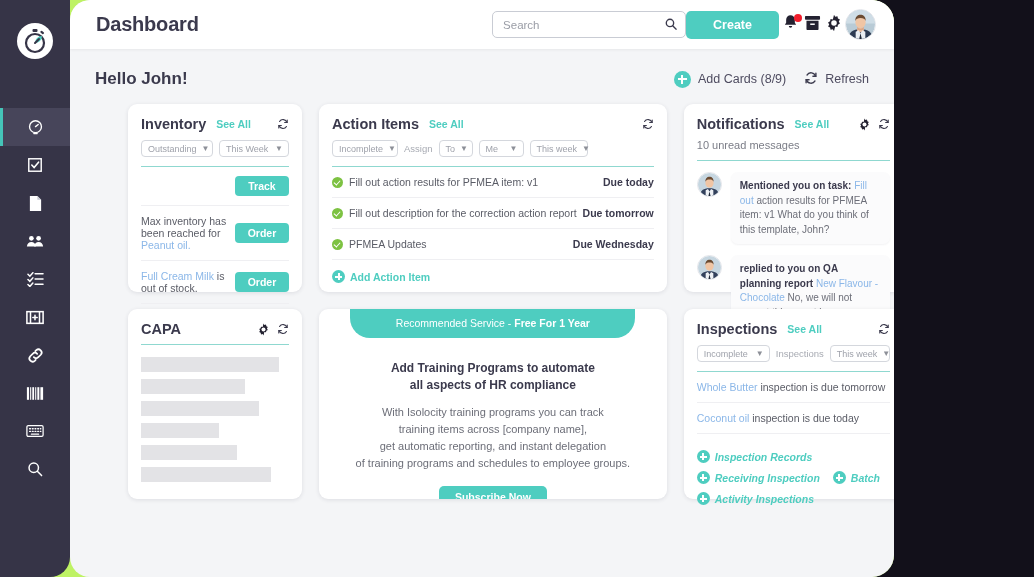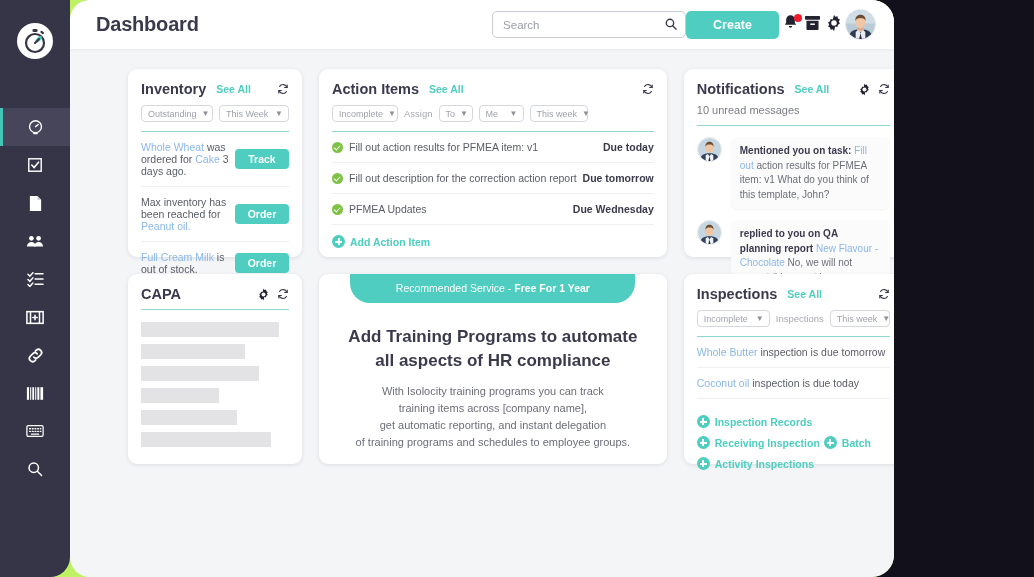--- a/index.html
+++ b/index.html
@@ -225,39 +225,39 @@
   
   .promo { padding: 0; overflow: hidden; text-align: center; }
   .promo-banner {
     width: 82%; margin: 0 auto;
     background: #4ecdc0; color: #fff;
     border-radius: 0 0 20px 20px;
     font-size: 10.5px; padding: 8px 4px 9px 4px;
   }
   .promo-banner b { font-weight: bold; }
   .promo-h {
-    font-size: 17px; font-weight: bold; color: #3b3a4d;
+    font-size: 12px; font-weight: bold; color: #3b3a4d;
     line-height: 1.4; margin-top: 22px;
   }
   .promo-p {
     font-size: 11px; color: #6c6e78; line-height: 1.55; margin-top: 10px;
   }
   .btn-sub {
     margin-top: 14px; background: #4ecdc0; color: #fff;
     border: none; border-radius: 5px; height: 23px; padding: 0 16px;
     font-family: "Liberation Sans", sans-serif;
     font-size: 10.5px; font-weight: bold; cursor: pointer;
   }
 
   .insp-row {
     padding: 9px 0; border-bottom: 1px solid #efeff2;
     font-size: 10.5px; color: #5a5c66;
   }
   .insp-links {
-    display: flex; flex-wrap: wrap; gap: 8px 4px; padding-top: 16px;
+    display: flex; flex-wrap: wrap; gap: 8px 13px; padding-top: 16px; font-style: italic;
   }
 </style>
 </head>
 <body>
 
 <div class="app">
 
   <div class="sidebar">
     <div class="logo-wrap">
       <div class="logo">
@@ -443,20 +443,40 @@
               <path d="M15 24 l-1.4 6 h2.8 z" fill="#1d2636"></path>
             </g>
           </svg>
         </div>
 
       </div>
     </div>
 
     <div class="content">
 
+      <div class="content-head">
+        <div class="hello">Hello John!</div>
+        <div class="head-actions">
+          <div class="head-action">
+            <span class="plus-circle"></span>
+            <span>Add Cards (8/9)</span>
+          </div>
+          <div class="head-action">
+            <span>
+              <svg width="14" height="14" viewBox="0 0 16 16" fill="none" stroke="#3b3a4d" stroke-width="1.6" stroke-linecap="round">
+                <path d="M13.2 6 A5.4 5.4 0 0 0 3.4 4.6"></path>
+                  <path d="M2.8 10 A5.4 5.4 0 0 0 12.6 11.4"></path>
+                <path d="M13.6 2.6 V6 H10.2"></path>
+                  <path d="M2.4 13.4 V10 H5.8"></path>
+              </svg>
+            </span>
+            <span>Refresh</span>
+          </div>
+        </div>
+      </div>
 
       <div class="grid">
 
         <div class="card card-r1">
           <div class="card-head">
             <span class="card-title">Inventory</span>
             <span class="see-all">See All</span>
             <span class="card-head-icons">
               <span class="hicon">
                 <svg width="12" height="12" viewBox="0 0 16 16" fill="none" stroke="#3b3a4d" stroke-width="1.5" stroke-linecap="round">
@@ -474,21 +494,20 @@
               <span class="chev">▼</span>
             </div>
             <div class="sel" style="width:70px">
               <span>This Week</span>
               <span class="chev">▼</span>
             </div>
           </div>
           <div class="divider"></div>
 
           <div class="row">
-            <span><span class="link">Whole Wheat</span><span> was ordered for </span><span class="link">Cake</span><span> 3 days ago.</span></span>
             <button class="pill">Track</button>
           </div>
 
           <div class="row">
             <span><span>Max inventory has been reached for </span><span class="link">Peanut oil.</span></span>
             <button class="pill">Order</button>
           </div>
 
           <div class="row">
             <span><span class="link">Full Cream Milk</span><span> is out of stock.</span></span>

